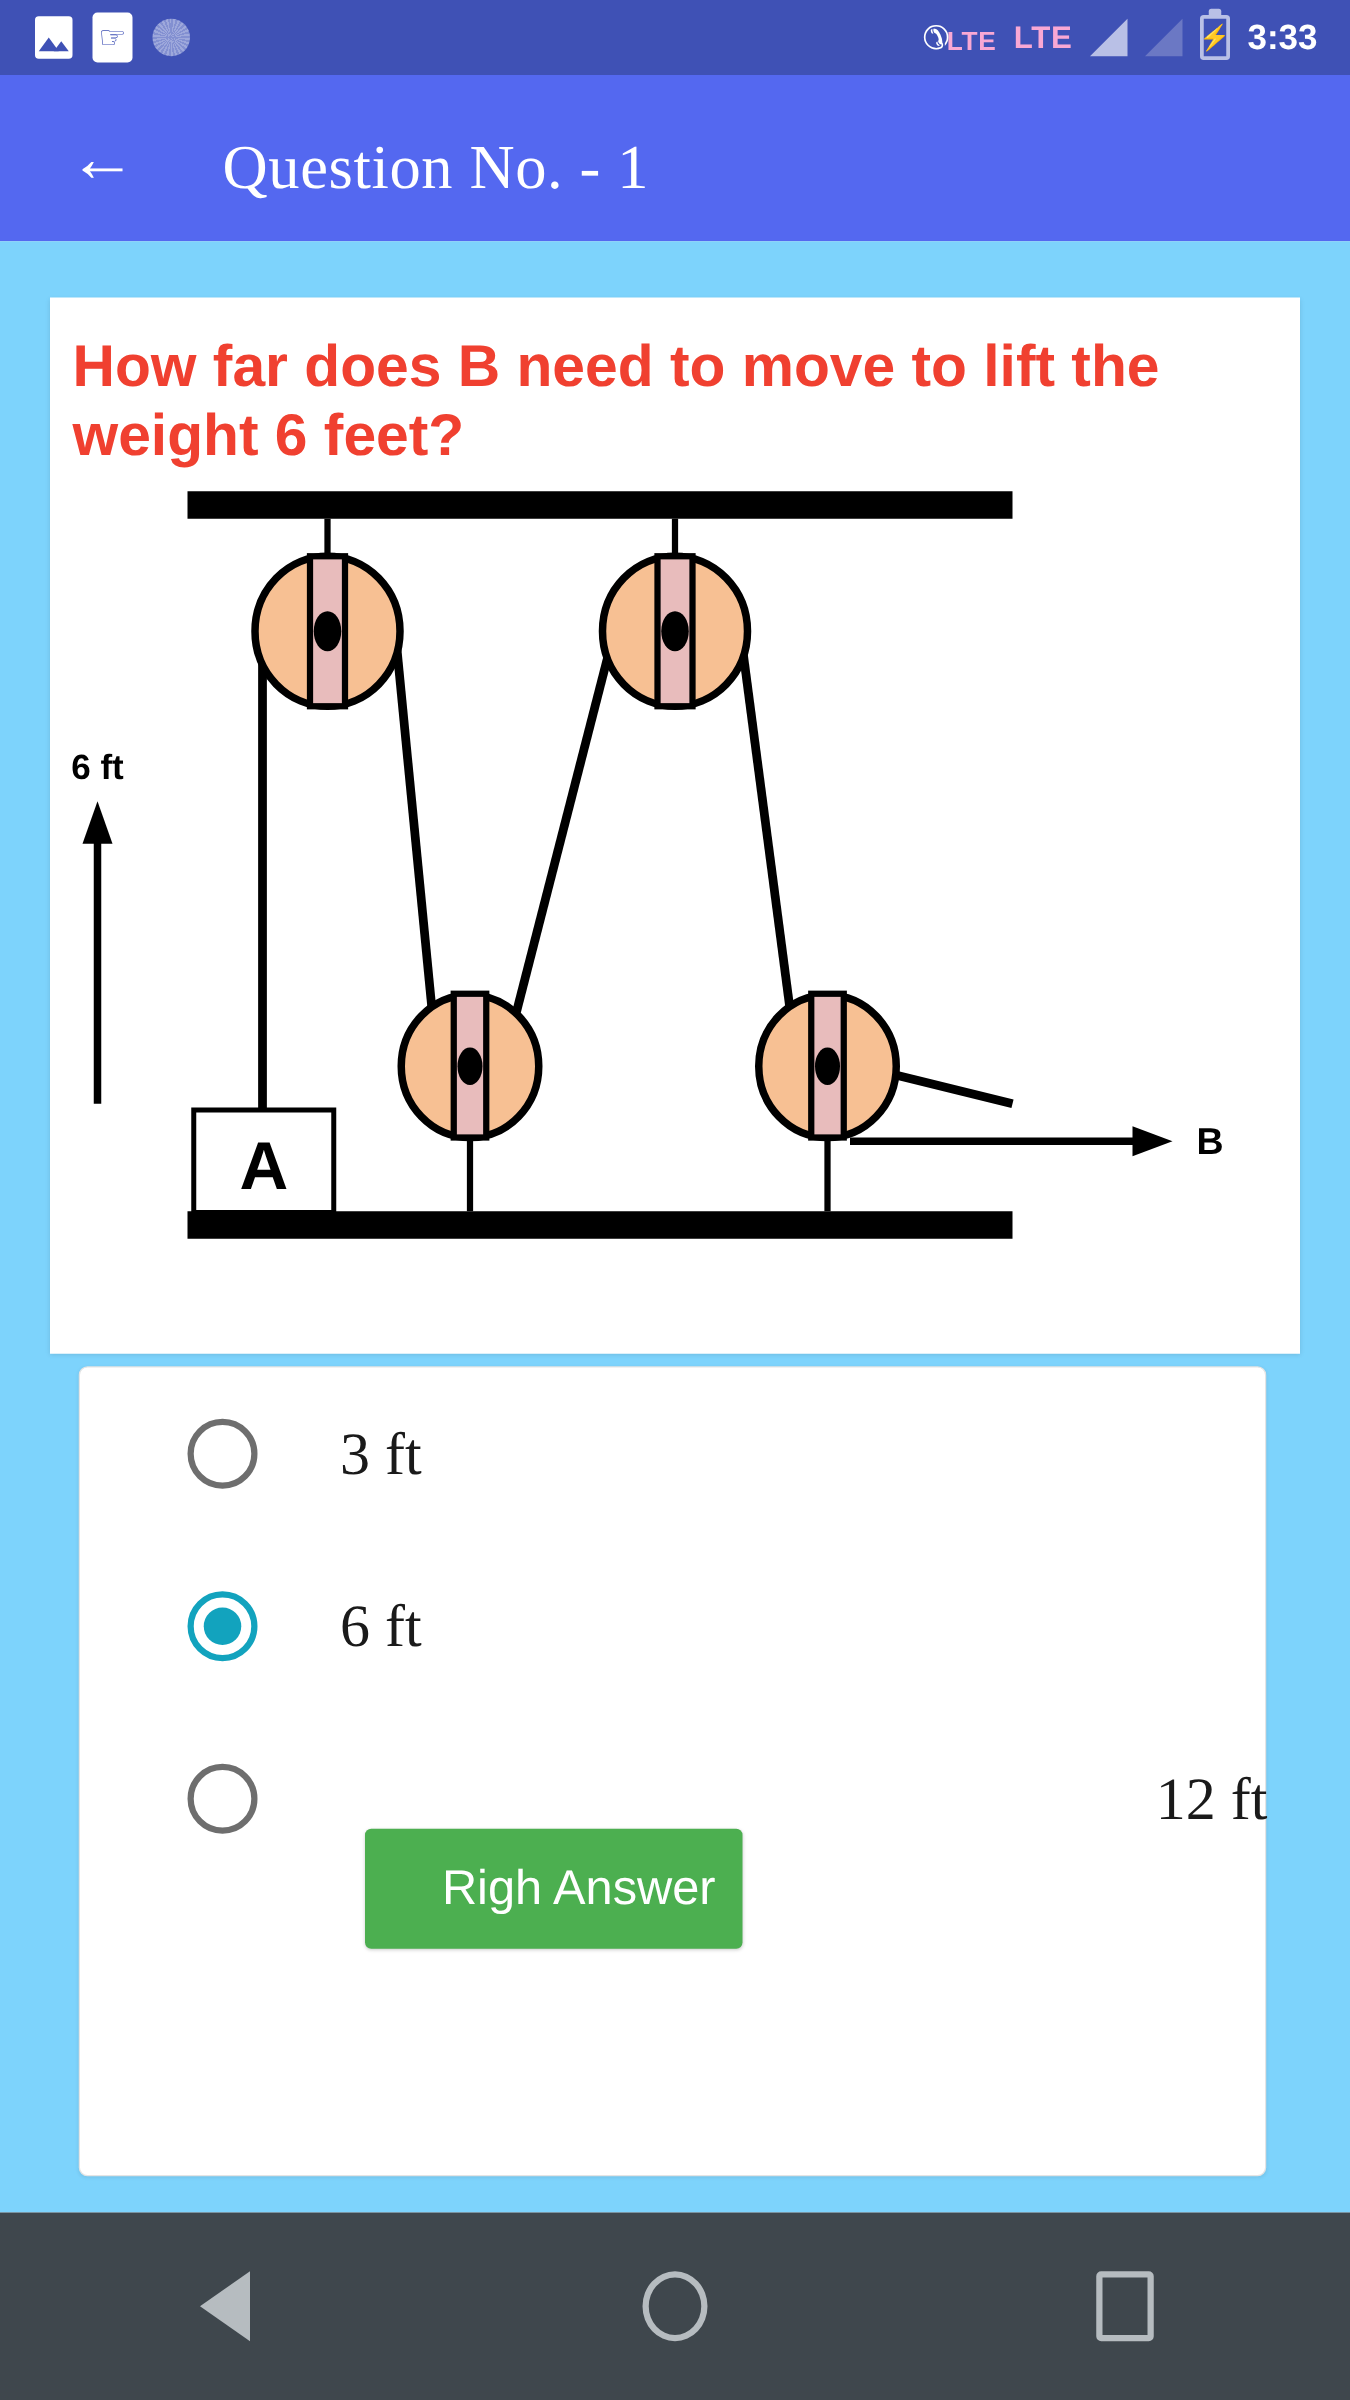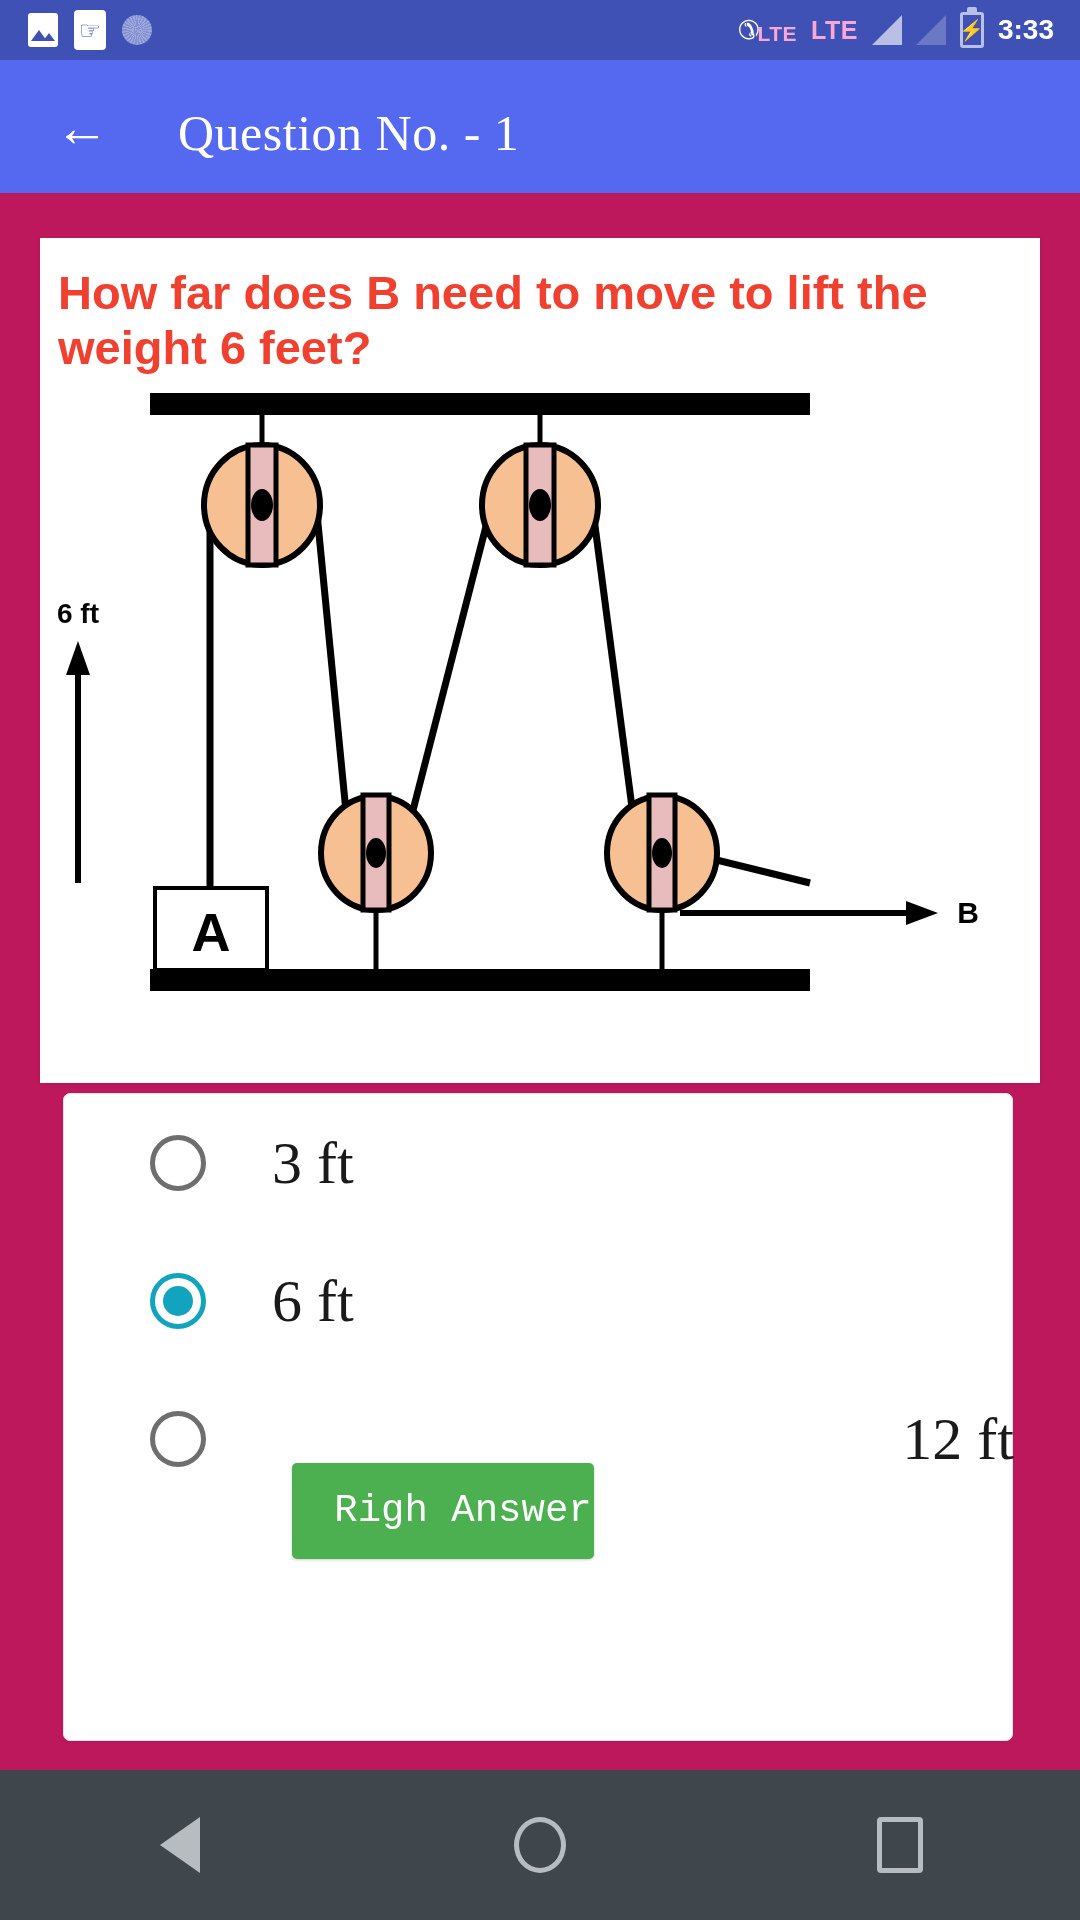--- a/index.html
+++ b/index.html
@@ -69,21 +69,21 @@
     margin-left:50px; width:64px; height:64px;
     display:flex; align-items:center; justify-content:center;
     color:#ffffff; font-size:54px; line-height:1;
   }
   .appbar-title {
     margin-left:64px; color:#ffffff; font-size:50px;
     font-family:"Liberation Serif", serif; letter-spacing:.5px;margin-top:12px;
   }
 
   
-  .content { position:absolute; top:193px; left:0; width:1080px; height:1577px; background:#be185d; }
+  .content { position:absolute; top:193px; left:0; width:1080px; height:1577px; background:#7dd3fc; }
 
   .question-card {
     position:absolute; top:45px; left:40px; width:1000px; height:845px;
     background:#ffffff;
     box-shadow:0 1px 4px rgba(0,0,0,.12);
   }
   .question-text {
     position:absolute; top:28px; left:18px; width:960px;
     color:#f04030; font-size:47px; font-weight:bold; line-height:1.16;
     font-family:"Liberation Sans", sans-serif;
@@ -111,27 +111,27 @@
     margin-left:86px; width:56px; height:56px; border-radius:50%;
     border:5px solid #6e6e6e; background:transparent;
     display:flex; align-items:center; justify-content:center; flex:0 0 auto;
   }
   .radio.sel { border-color:#12a3be; }
   .radio.sel::after {
     content:""; width:30px; height:30px; border-radius:50%; background:#12a3be;
   }
   .option-label {
     margin-left:66px; font-family:"Liberation Serif", serif;
-    font-size:60px; color:#1a1a1a;
+    font-size:48px; color:#1a1a1a;
   }
 
   .right-answer-btn {
     position:absolute; top:1270px; left:292px; width:302px; height:96px;
     background:#4caf50; border:none; border-radius:5px;
-    color:#ffffff; font-size:39px; font-family:Liberation Mono, monospace;
+    color:#ffffff; font-size:39px; font-family:Liberation Sans, sans-serif;
     display:flex; align-items:center; justify-content:center;
     box-shadow:0 1px 3px rgba(0,0,0,.2);
     padding-left:40px;
   }
 
   
   .navbar {
     position:absolute; bottom:0; left:0; width:1080px; height:150px;
     background:#3f474d; display:flex; align-items:center; justify-content:space-around;
   }

